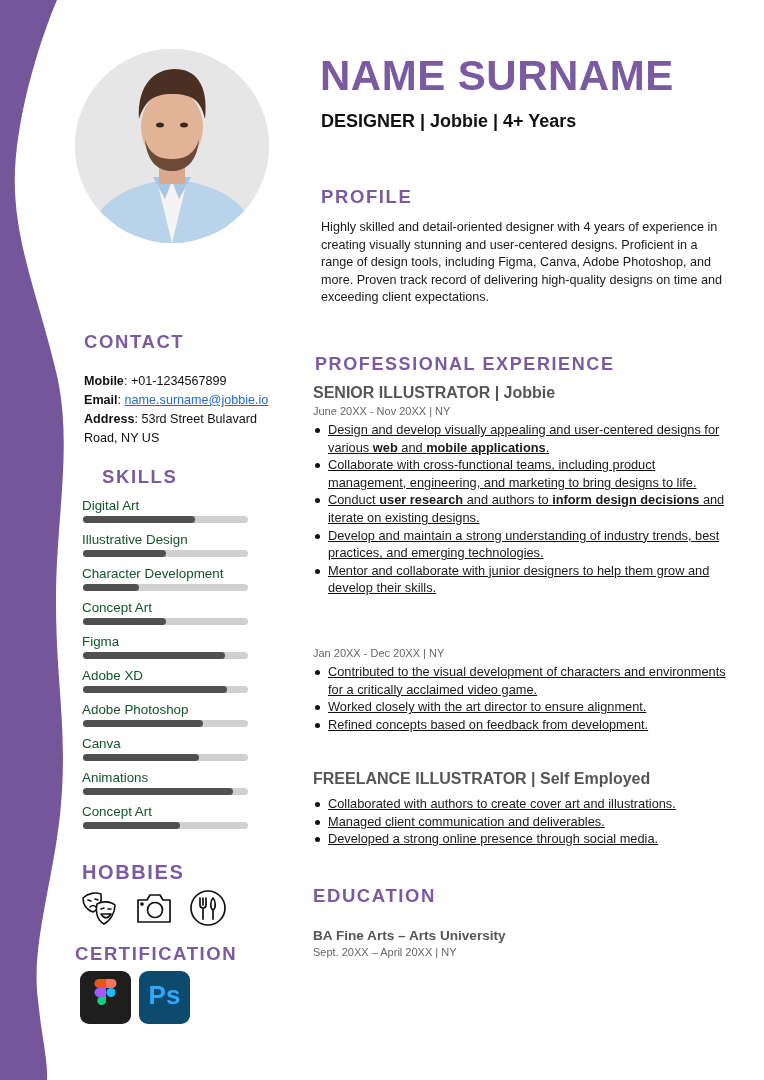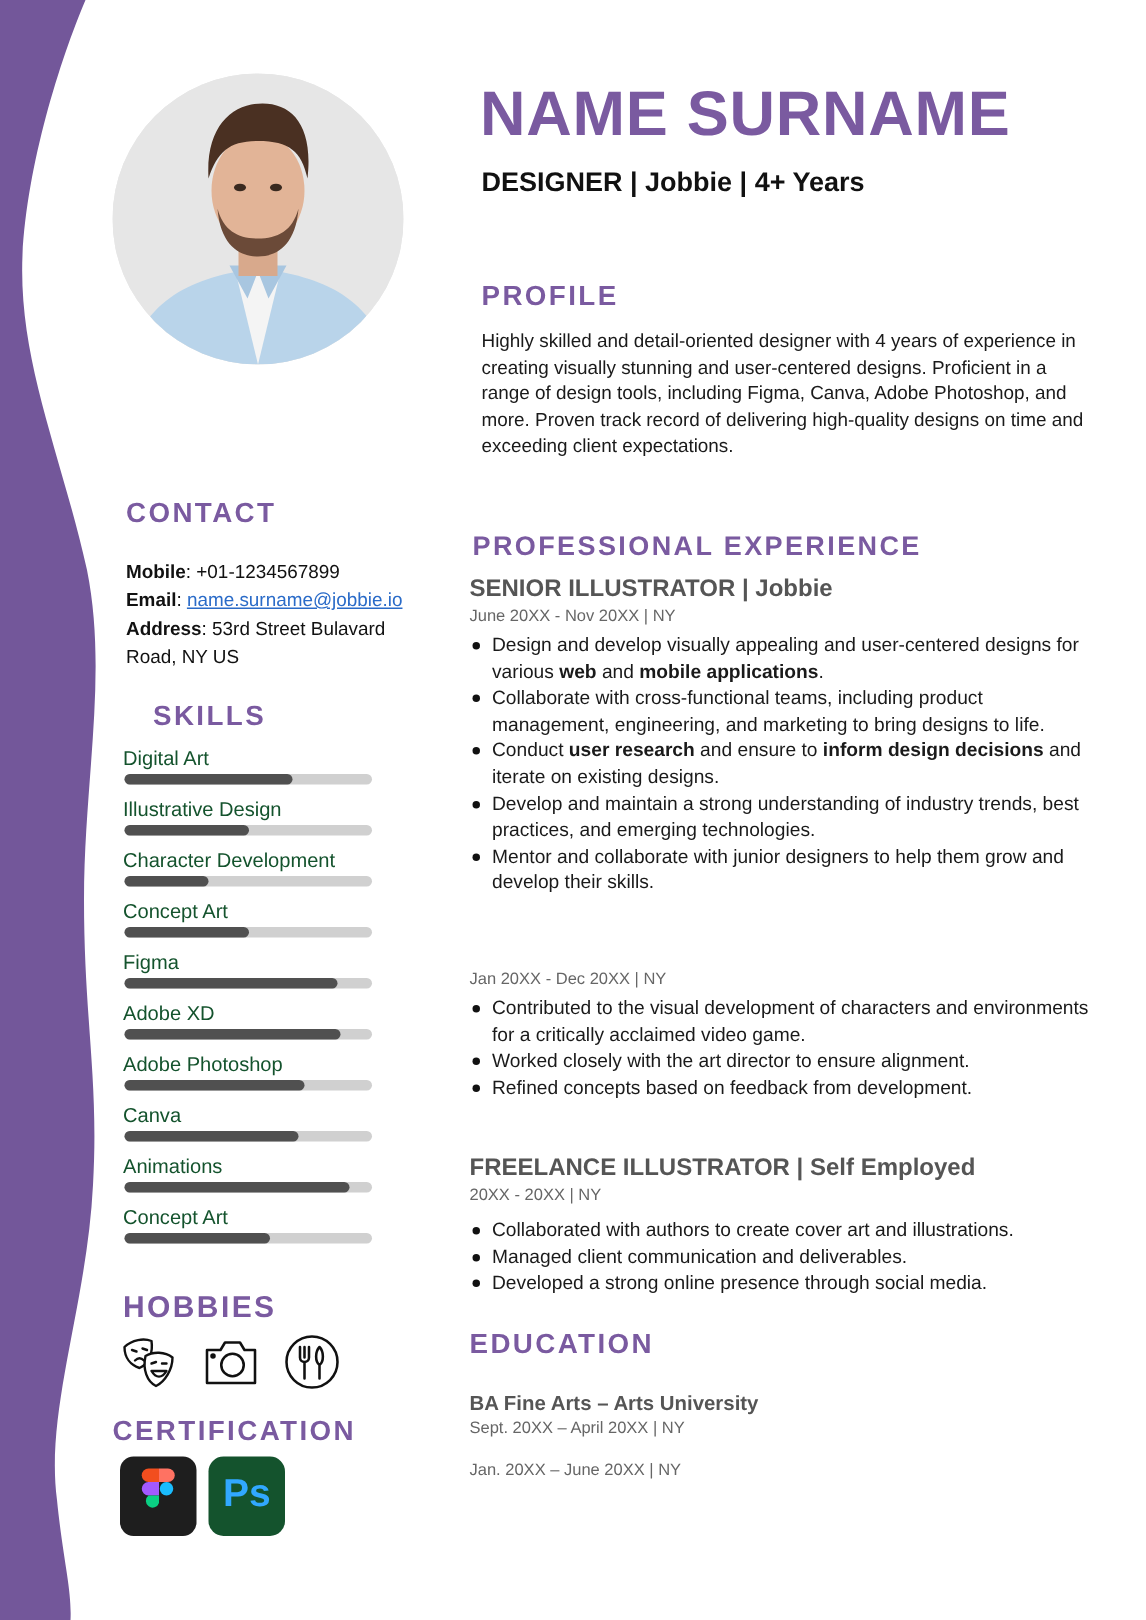--- a/index.html
+++ b/index.html
@@ -18,26 +18,26 @@
   .skills { position:absolute; left:82px; top:497px; width:170px; }
   .skill { height:34px; position:relative; }
   .skill-label { font-size:13.4px; color:#14532d; line-height:18px; display:block; }
   .bar { position:absolute; left:1px; top:19px; width:165px; height:7px; border-radius:4px; background:#d0d0d0; }
   .bar-fill { height:7px; border-radius:4px; background:#505050; }
   .hobbies { position:absolute; left:80px; top:888px; display:flex; gap:14px; }
   .hobby { width:40px; height:40px; }
   .certs { position:absolute; left:80px; top:971px; display:flex; gap:8px; }
   .cert { width:51px; height:53px; border-radius:9px; position:relative; overflow:hidden; }
   .cert-figma { background:#1e1e1e; }
-  .cert-ps { background:#14532d;border-radius:10px; }
+  .cert-ps { background:#0c4a6e; }
   .ps-text { position:absolute; left:0; right:0; top:9px; text-align:center; font-size:26px; font-weight:bold; color:#31a8ff; font-family:"Liberation Sans", sans-serif; }
   .exp { position:absolute; left:313px; width:420px; }
   .job-title { font-size:16px; font-weight:bold; color:#555; line-height:20px; }
   .job-date { font-size:11px; color:#666; line-height:15px; margin-top:1px; }
-  ul.bullets { margin:2px 0 0 0; padding:0 0 0 15px; list-style:none; }
+  ul.bullets { margin:2px 0 0 0; padding:0 0 0 15px; list-style:none;text-decoration:underline; }
   ul.bullets li { position:relative; font-size:12.8px; line-height:17.6px; color:#1a1a1a; margin-bottom:0; }
   ul.bullets li::before { content:""; position:absolute; left:-13px; top:7px; width:5px; height:5px; border-radius:50%; background:#111; }
   .edu-title { font-size:13.6px; font-weight:bold; color:#555; line-height:18px; }
   .edu-date { font-size:11px; color:#666; line-height:15px; }
 </style>
 </head>
 <body>
 
 <svg class="wave" viewBox="0 0 80 1080" preserveAspectRatio="none">
   <path d="M0,0 L57,0 C40,40 18,110 15,170 C12,240 40,300 58,380 C72,450 56,520 56,600 C56,680 66,720 62,790 C58,870 30,940 38,1000 C42,1040 48,1060 47,1080 L0,1080 Z" fill="#73579a"></path>
@@ -174,45 +174,43 @@
 </div>
 
 <div class="sec-title" style="left:315px; top:354px; font-size:18px;">PROFESSIONAL EXPERIENCE</div>
 
 <div class="exp" style="top:383px;">
   <div class="job-title">SENIOR ILLUSTRATOR | Jobbie</div>
   <div class="job-date">June 20XX - Nov 20XX | NY</div>
   <ul class="bullets">
       <li><span>Design and develop visually appealing and user-centered designs for various </span><b>web</b><span> and </span><b>mobile applications</b><span>.</span></li>
       <li><span>Collaborate with cross-functional teams, including product management, engineering, and marketing to bring designs to life.</span></li>
-      <li><span>Conduct </span><b>user research</b><span> and ensure to </span><b>inform design decisions</b><span> and iterate on existing designs.</span></li>
+      <li><span>Conduct </span><b>user research</b><span> and authors to </span><b>inform design decisions</b><span> and iterate on existing designs.</span></li>
       <li><span>Develop and maintain a strong understanding of industry trends, best practices, and emerging technologies.</span></li>
       <li><span>Mentor and collaborate with junior designers to help them grow and develop their skills.</span></li>
     </ul>
 </div>
 
 <div class="exp" style="top:645px;">
   <div class="job-date">Jan 20XX - Dec 20XX | NY</div>
   <ul class="bullets">
       <li><span>Contributed to the visual development of characters and environments for a critically acclaimed video game.</span></li>
       <li><span>Worked closely with the art director to ensure alignment.</span></li>
       <li><span>Refined concepts based on feedback from development.</span></li>
     </ul>
 </div>
 
 <div class="exp" style="top:769px;">
   <div class="job-title">FREELANCE ILLUSTRATOR | Self Employed</div>
-  <div class="job-date">20XX - 20XX | NY</div>
   <ul class="bullets" style="margin-top:6px;">
       <li><span>Collaborated with authors to create cover art and illustrations.</span></li>
       <li><span>Managed client communication and deliverables.</span></li>
       <li><span>Developed a strong online presence through social media.</span></li>
     </ul>
 </div>
 
 <div class="sec-title" style="left:313px; top:885px;">EDUCATION</div>
 <div class="exp" style="top:927px;">
   <div class="edu-title">BA Fine Arts – Arts University</div>
   <div class="edu-date">Sept. 20XX – April 20XX | NY</div>
 </div>
 <div class="exp" style="top:973px;">
-  <div class="edu-date">Jan. 20XX – June 20XX | NY</div>
 </div>
 
 </body></html>

